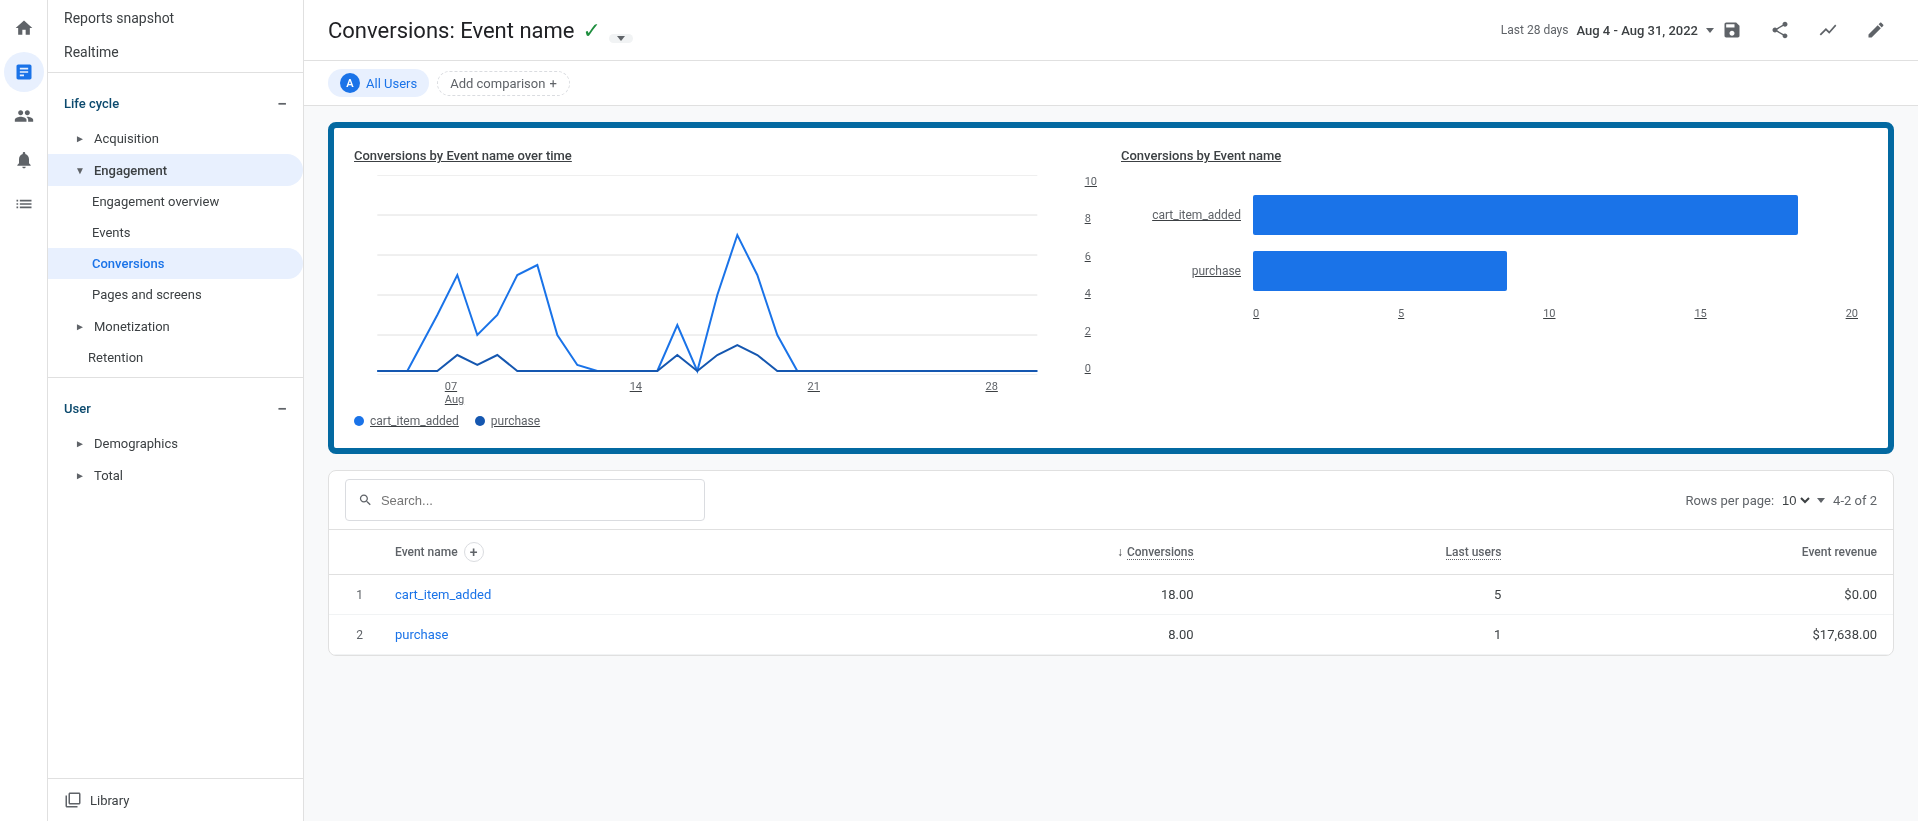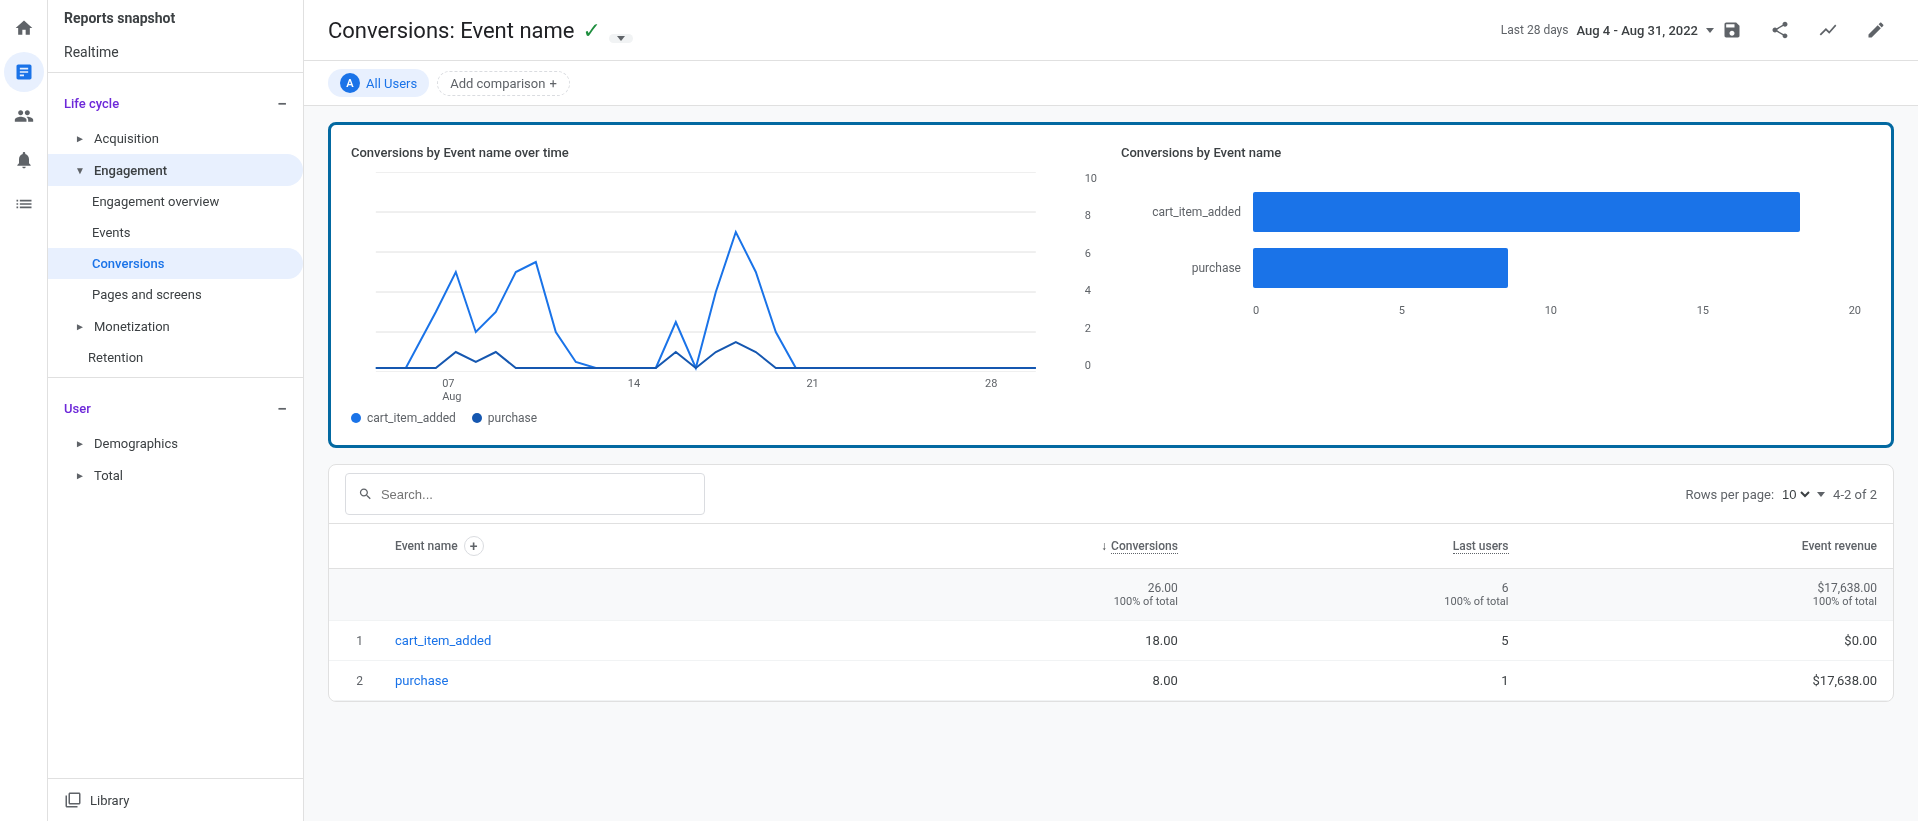--- a/index.html
+++ b/index.html
@@ -1,24 +1,24 @@
 <!DOCTYPE html>
 <html><head>
   <meta charset="utf-8">
   <style>
     * { box-sizing: border-box; margin: 0; padding: 0; }
     body { font-family: 'Google Sans', Roboto, Arial, sans-serif; font-size: 13px; color: #3c4043; background: #f8f9fa; display: flex; height: 821px; overflow: hidden; }
 
     
     .sidebar { width: 256px; background: #fff; border-right: 1px solid #e0e0e0; display: flex; flex-direction: column; height: 100%; overflow-y: auto; flex-shrink: 0; }
-    .reports-snapshot { padding: 10px 16px; font-size: 14px; font-weight: 700; color: #3c4043; }
+    .reports-snapshot { padding: 10px 16px; font-size: 14px; font-weight: 400; color: #3c4043; }
     .realtime { padding: 8px 16px 8px 16px; font-size: 14px; color: #3c4043; cursor: pointer; display: flex; align-items: center; gap: 8px; }
 
     .section-header { padding: 8px 16px; font-size: 12px; font-weight: 600; color: #5f6368; display: flex; align-items: center; justify-content: space-between; margin-top: 8px; }
-    .section-header span { font-size: 13px; font-weight: 500; color: #6d28d9; }
+    .section-header span { font-size: 13px; font-weight: 500; color: #0c4a6e; }
     .nav-item { display: flex; align-items: center; padding: 8px 16px 8px 24px; cursor: pointer; font-size: 13px; color: #3c4043; gap: 6px; }
     .nav-item.sub { padding-left: 44px; }
     .nav-item.active { background: #e8f0fe; color: #1a73e8; border-radius: 0 20px 20px 0; font-weight: 500; }
     .nav-item .arrow { width: 16px; height: 16px; display: inline-flex; align-items: center; justify-content: center; font-size: 10px; color: #5f6368; }
 
     .library { display: flex; align-items: center; gap: 8px; padding: 12px 16px; font-size: 13px; color: #3c4043; cursor: pointer; margin-top: auto; border-top: 1px solid #e0e0e0; }
 
     
     .icon-bar { width: 48px; background: #fff; border-right: 1px solid #e0e0e0; display: flex; flex-direction: column; align-items: center; padding-top: 8px; gap: 4px; flex-shrink: 0; }
     .icon-bar-item { width: 40px; height: 40px; display: flex; align-items: center; justify-content: center; border-radius: 50%; cursor: pointer; color: #5f6368; }
@@ -39,21 +39,21 @@
 
     .filter-bar { display: flex; align-items: center; gap: 8px; padding: 8px 24px; background: #fff; border-bottom: 1px solid #e0e0e0; }
     .filter-chip { display: flex; align-items: center; gap: 6px; background: #e8f0fe; border-radius: 16px; padding: 4px 12px; font-size: 13px; color: #1a73e8; cursor: pointer; }
     .filter-chip-avatar { width: 20px; height: 20px; border-radius: 50%; background: #1a73e8; color: white; font-size: 11px; font-weight: 600; display: flex; align-items: center; justify-content: center; }
     .add-comparison { display: flex; align-items: center; gap: 4px; border: 1px dashed #dadce0; border-radius: 16px; padding: 4px 12px; font-size: 13px; color: #5f6368; cursor: pointer; }
 
     
     .content { flex: 1; overflow-y: auto; padding: 16px 24px; background: #f8f9fa; }
 
     
-    .charts-container { background: #fff; border-radius: 8px; border: 3px solid #0369a1; padding: 20px; margin-bottom: 16px; display: grid; grid-template-columns: 1fr 1fr; gap: 20px; }
+    .charts-container { background: #fff; border-radius: 8px; border: 6px solid #0369a1; padding: 20px; margin-bottom: 16px; display: grid; grid-template-columns: 1fr 1fr; gap: 20px; text-decoration: underline; }
     .chart-section { }
     .chart-title { font-size: 13px; font-weight: 500; color: #3c4043; margin-bottom: 12px; }
     .chart-legend { display: flex; gap: 16px; margin-top: 8px; font-size: 12px; color: #5f6368; }
     .legend-item { display: flex; align-items: center; gap: 6px; }
     .legend-dot { width: 10px; height: 10px; border-radius: 50%; }
     .bar-row { display: flex; align-items: center; margin-bottom: 16px; gap: 12px; }
     .bar-label { font-size: 12px; color: #5f6368; width: 110px; text-align: right; flex-shrink: 0; }
     .bar-track { flex: 1; height: 40px; position: relative; }
     .bar-fill { height: 100%; background: #1a73e8; border-radius: 2px; }
 
@@ -354,36 +354,20 @@
             <th class="right">
               <span class="underline-dotted">Last users</span>
             </th>
             <th class="right">
               <span>Event revenue</span>
             </th>
           </tr>
         </thead>
         <tbody>
 
-          <tr class="totals">
-            <td></td>
-            <td></td>
-            <td class="right">
-              <div>26.00</div>
-              <div style="font-size:11px;color:#5f6368;">100% of total</div>
-            </td>
-            <td class="right">
-              <div>6</div>
-              <div style="font-size:11px;color:#5f6368;">100% of total</div>
-            </td>
-            <td class="right">
-              <div>$17,638.00</div>
-              <div style="font-size:11px;color:#5f6368;">100% of total</div>
-            </td>
-          </tr>
 
           <tr>
             <td class="row-number right">1</td>
             <td>
               <a class="event-link">cart_item_added</a>
             </td>
             <td class="right">18.00</td>
             <td class="right">5</td>
             <td class="right">$0.00</td>
           </tr>

